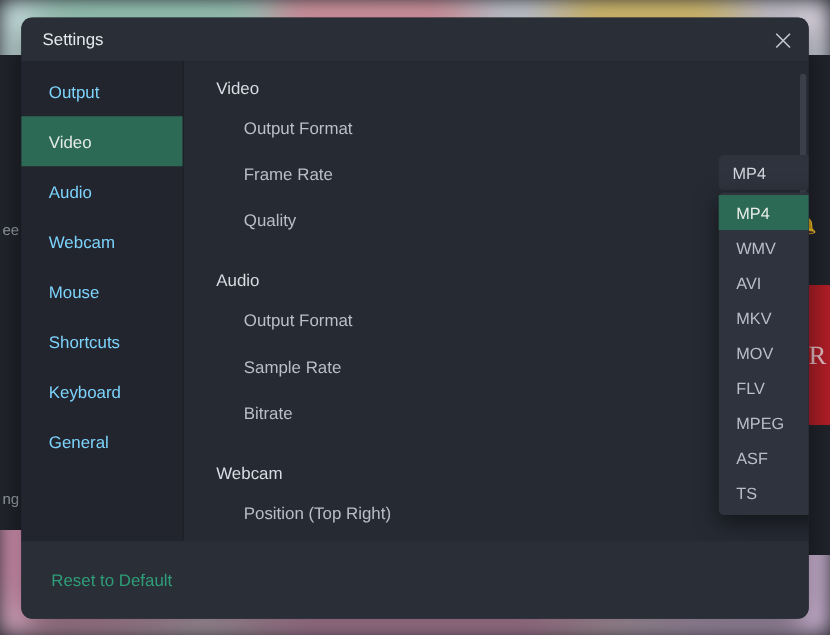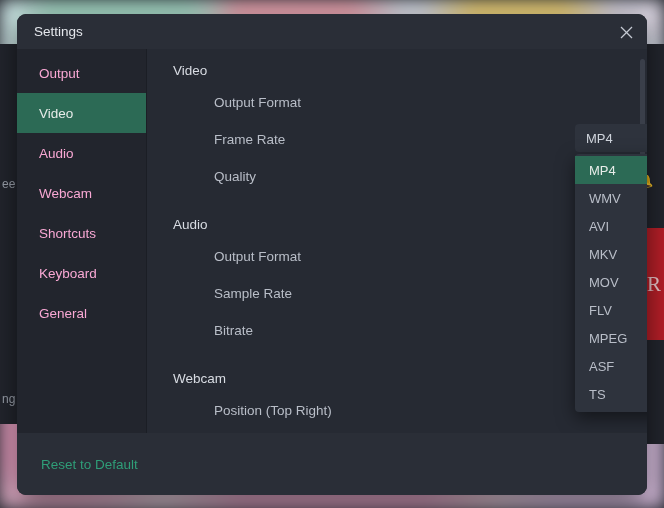--- a/index.html
+++ b/index.html
@@ -68,36 +68,36 @@
 
   .body-row { flex: 1 1 auto; display: flex; min-height: 0; position: relative; }
 
   
   .sidebar {
     flex: 0 0 130px; background: #22252d;
     border-right: 1px solid #1b1e25; padding-top: 4px;
   }
   .side-item {
     height: 40px; display: flex; align-items: center;
-    padding-left: 22px; color: #f9a8d4; font-size: 13.5px; cursor: pointer;
+    padding-left: 22px; color: #7dd3fc; font-size: 13.5px; cursor: pointer;
   }
   .side-item.active { background: #2c6a55; color: #e6ebe8; }
 
   
   .content {
     flex: 1 1 auto; position: relative; overflow: hidden;
     background: #262a33; padding: 14px 0 0 0;
   }
   .group-title {
     color: #d8dce3; font-size: 13.5px; margin: 0 0 6px 26px;
   }
   .group-title.spaced { margin-top: 22px; }
   .row {
     height: 37px; display: flex; align-items: center;
-    padding-left: 67px; color: #b9bec8; font-size: 13.5px;
+    padding-left: 48px; color: #b9bec8; font-size: 13.5px;
   }
   .row .label { flex: 0 0 auto; }
 
   
   .scrollbar-track {
     position: absolute; right: 2px; top: 2px; width: 6px; bottom: 2px;
     background: transparent;
   }
   .scrollbar-thumb {
     position: absolute; right: 0; top: 8px; width: 5px; height: 106px;
@@ -171,20 +171,23 @@
       <div class="side-item active">
           <span>Video</span>
         </div>
       <div class="side-item">
           <span>Audio</span>
         </div>
       <div class="side-item">
           <span>Webcam</span>
         </div>
       <div class="side-item">
+          <span>Mouse</span>
+        </div>
+      <div class="side-item">
           <span>Shortcuts</span>
         </div>
       <div class="side-item">
           <span>Keyboard</span>
         </div>
       <div class="side-item">
           <span>General</span>
         </div>
     </div>
 

